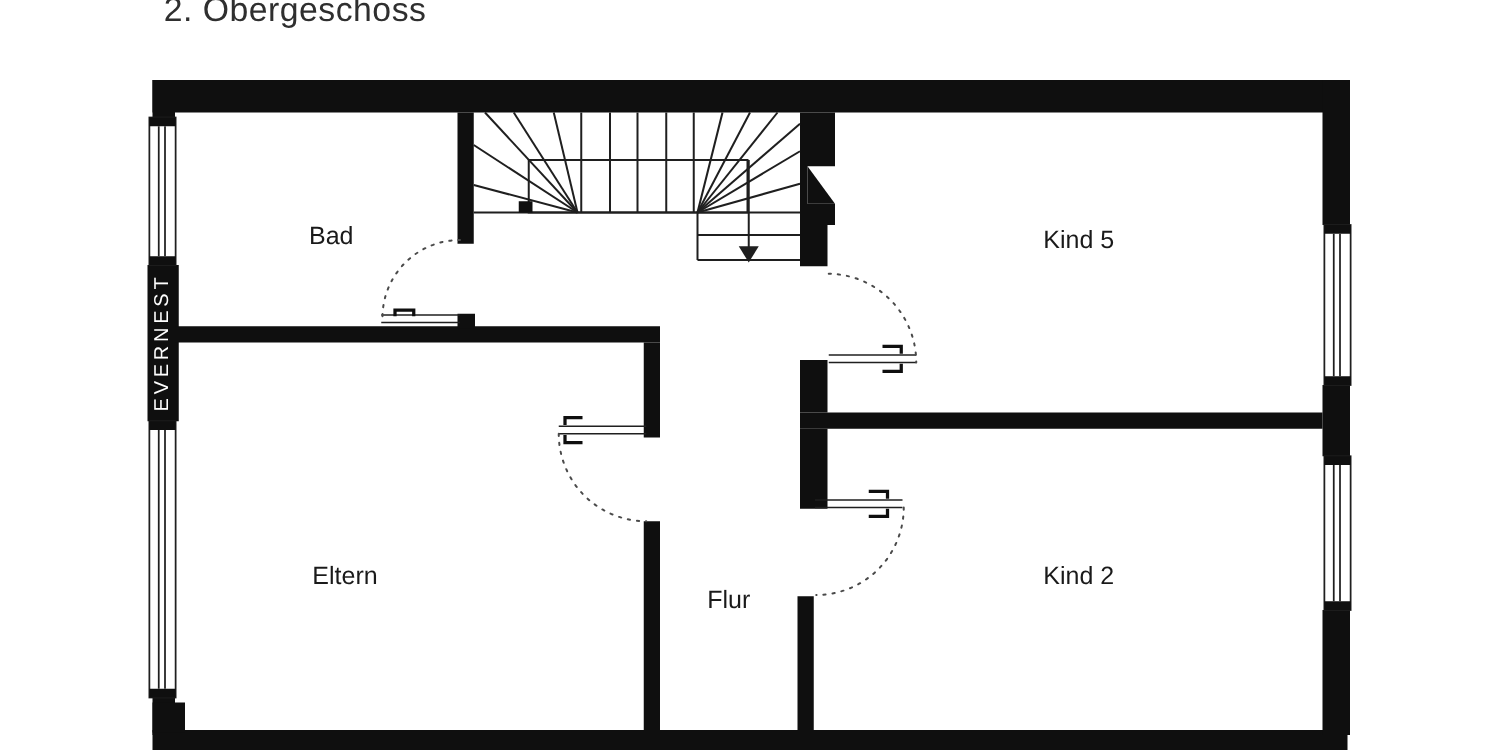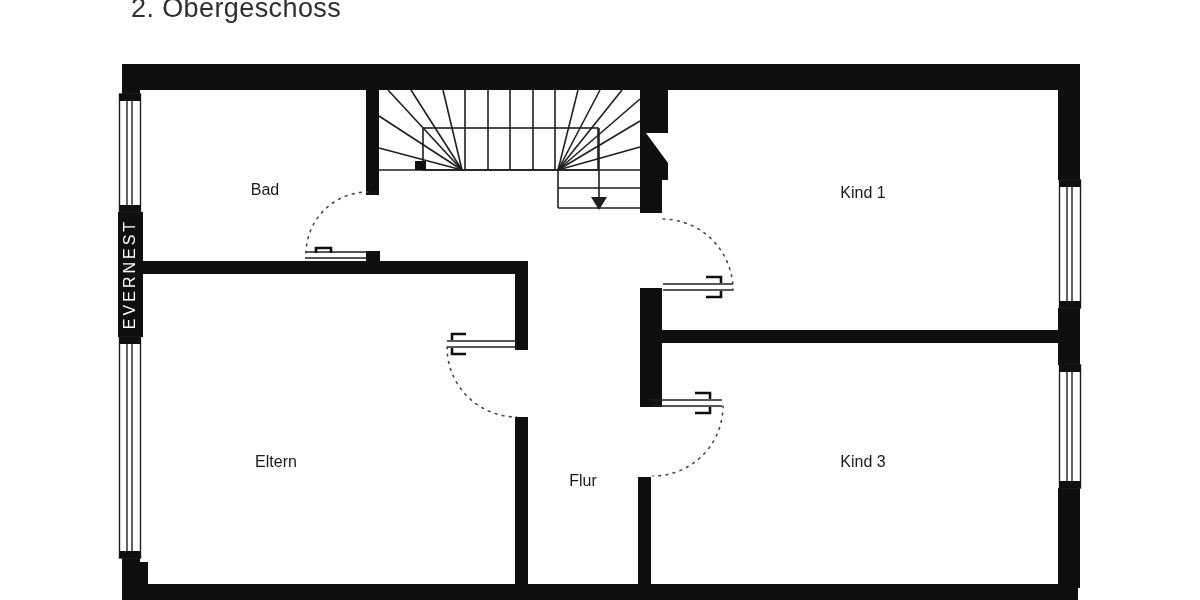--- a/index.html
+++ b/index.html
@@ -17,21 +17,21 @@
     font-family:"Liberation Sans",sans-serif;
   }
   .plan-svg{position:absolute;left:0;top:0;}
   .page-title{
     position:absolute;left:131px;top:-7px;
     font-size:27px;letter-spacing:.4px;color:var(--title);
     white-space:nowrap;
   }
   .room-label{
     position:absolute;transform:translate(-50%,-50%);
-    font-size:16px;color:var(--label);white-space:nowrap;
+    font-size:20px;color:var(--label);white-space:nowrap;
   }
   .watermark{
     position:absolute;left:130px;top:274px;
     transform:translate(-50%,-50%) rotate(-90deg);
     font-size:16px;letter-spacing:3px;color:var(--watermark);
     white-space:nowrap;
   }
 </style>
 </head>
 <body>
@@ -188,19 +188,19 @@
       </g>
       <path d="M 695 393 L 710 393 L 710 399" stroke="var(--wall)" stroke-width="2.6" fill="none"></path>
       <path d="M 695 413 L 710 413 L 710 407" stroke="var(--wall)" stroke-width="2.6" fill="none"></path>
       <path d="M 723 406 A 70 70 0 0 1 653 476" stroke="#4a4a4a" stroke-width="1.6" stroke-dasharray="1.8 5.5" stroke-linecap="round" fill="none"></path>
     </g>
   </svg>
 
   <div class="page-title">2. Obergeschoss</div>
 
   <div class="room-label" style="left:265px;top:190px">Bad</div>
-  <div class="room-label" style="left:863px;top:193px">Kind 1</div>
+  <div class="room-label" style="left:863px;top:193px">Kind 5</div>
   <div class="room-label" style="left:276px;top:462px">Eltern</div>
   <div class="room-label" style="left:583px;top:481px">Flur</div>
-  <div class="room-label" style="left:863px;top:462px">Kind 3</div>
+  <div class="room-label" style="left:863px;top:462px">Kind 2</div>
 
   <div class="watermark">EVERNEST</div>
 </div>
 
 </body></html>

